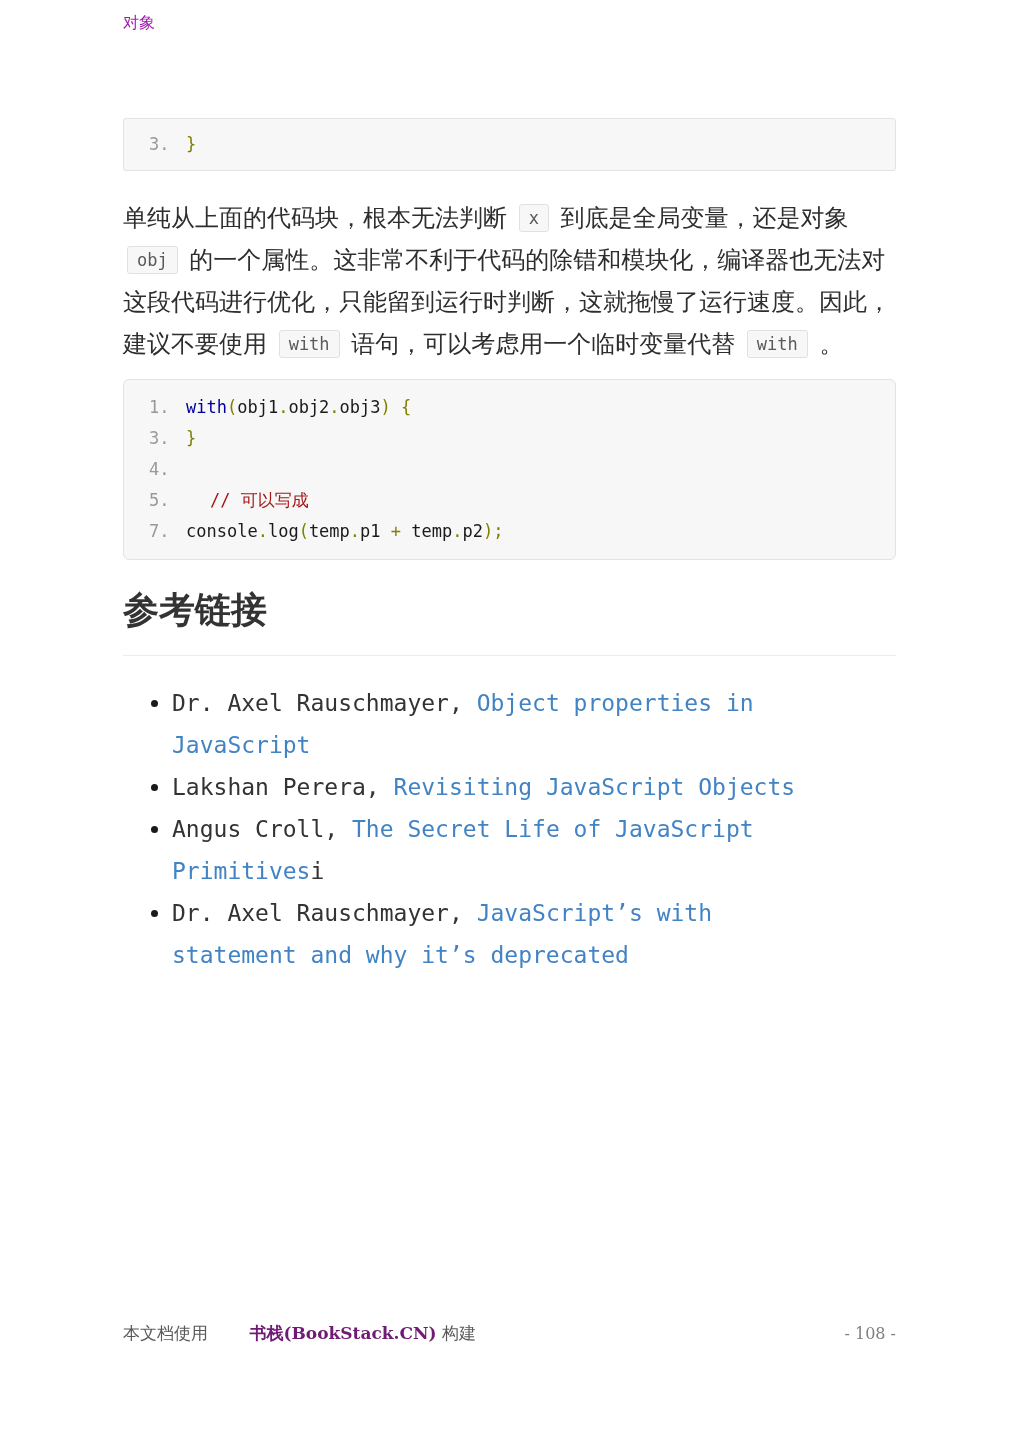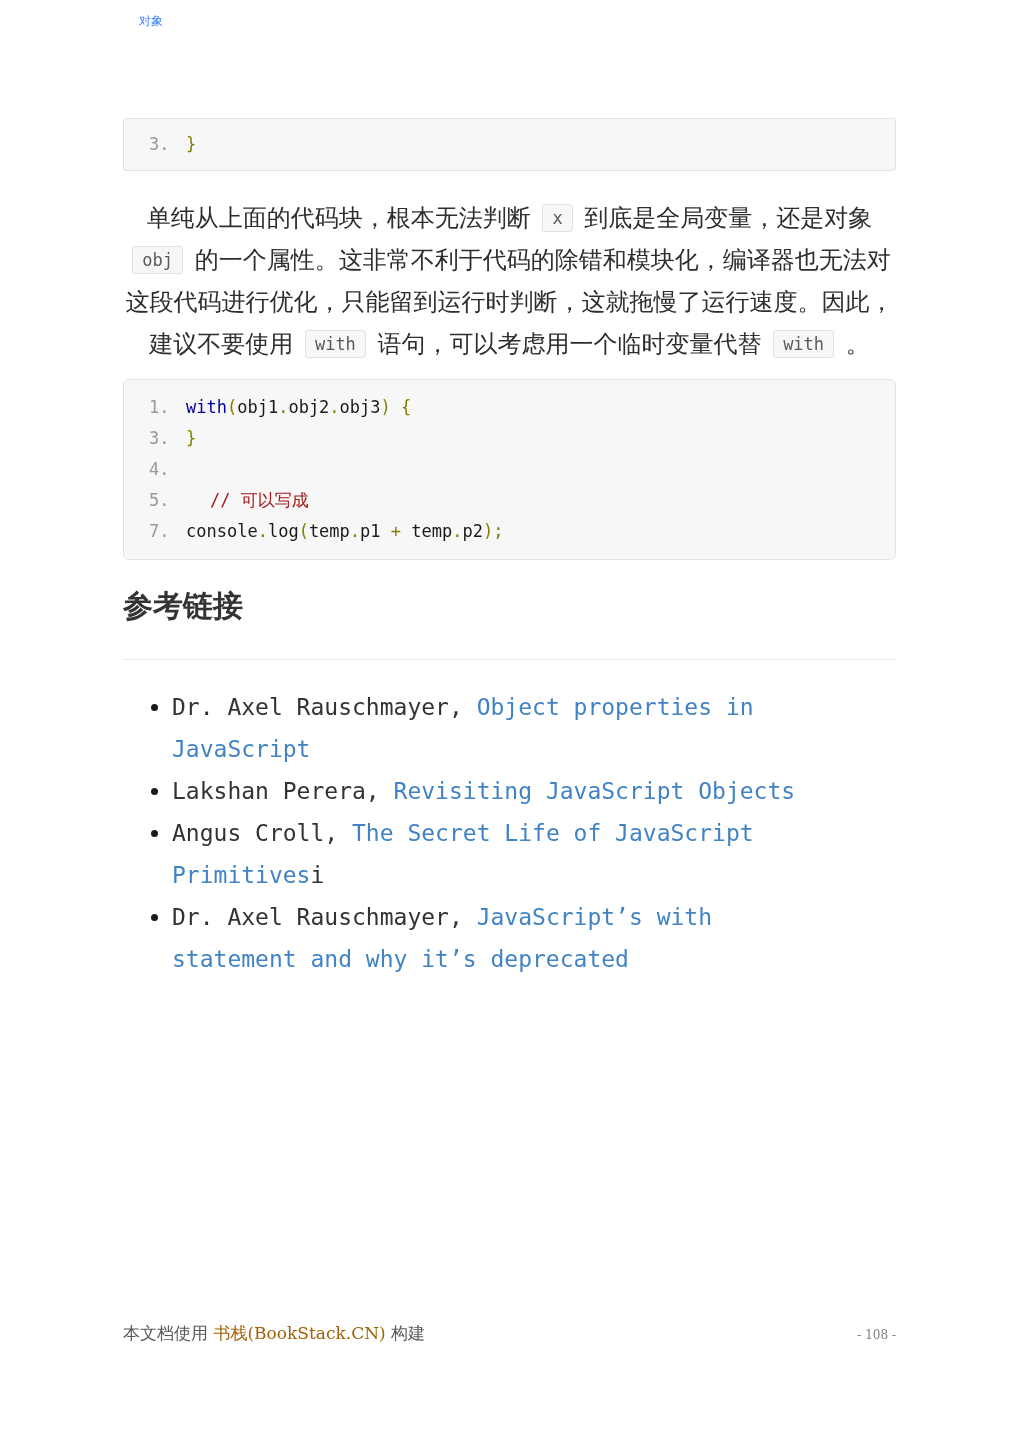--- a/index.html
+++ b/index.html
@@ -5,22 +5,22 @@
   html, body { margin: 0; padding: 0; }
   body {
     width: 1019px; height: 1440px;
     background: #ffffff;
     position: relative;
     font-family: "DejaVu Sans", "Liberation Sans", sans-serif;
     color: #333333;
     overflow: hidden;
   }
   .doc-header {
-    position: absolute; top: 13px; left: 139px;
-    font-size: 12px; color: #3b82f6;
+    position: absolute; top: 13px; left: 123px;
+    font-size: 16px; color: #a21caf;
   }
   .content {
     position: absolute; top: 0; left: 123px; width: 773px;
   }
   .code-block {
     box-sizing: border-box;
     width: 773px;
     background: #f7f7f7;
     border: 1px solid #e3e3e3;
     border-radius: 3px;
@@ -34,63 +34,63 @@
   .code-line .ln {
     display: inline-block; min-width: 26px;
     color: #999999; margin-right: 11px;
   }
   .tok-pl { color: #1a1a1a; }
   .tok-kw { color: #000099; }
   .tok-pu { color: #808000; }
   .tok-cm { color: #a61717; margin-left: 24px; }
   .paragraph {
     margin: 26px 0 0 0;
-    font-size: 24px; line-height: 42px; color: #2e2e2e; text-align: center;
+    font-size: 24px; line-height: 42px; color: #2e2e2e;
   }
   .inline-code {
     display: inline-block;
     background: #f7f7f7;
     border: 1px solid #e1e1e1;
     border-radius: 3px;
     font-family: "DejaVu Sans Mono", "Liberation Mono", monospace;
     font-size: 17px;
     color: #5a5a5a;
     line-height: 26px;
     padding: 0 9px;
     margin: 0 4px;
     vertical-align: 2px;
   }
   .ref-heading {
     margin: 26px 0 0 0;
-    font-size: 30px;
+    font-size: 36px;
     font-weight: 600;
     color: #333333;
-    padding-bottom: 32px;
+    padding-bottom: 20px;
     border-bottom: 1px solid #ececec;
   }
   .ref-list {
     box-sizing: border-box;
     width: 715px;
     margin: 26px 0 16px 0;
     padding-left: 49px;
     font-family: "DejaVu Sans Mono", "Liberation Mono", monospace;
     font-size: 23px;
     line-height: 42px;
     color: #333333;
   }
   .ref-list li::marker { color: #1a1a1a; }
   .ref-link { color: #4183c4; text-decoration: none; cursor: pointer; }
   .page-footer {
     position: absolute; top: 1322px; left: 123px; width: 773px;
     display: flex; justify-content: space-between; align-items: baseline;
     font-family: "DejaVu Serif", "Liberation Serif", serif;
     font-size: 17px; color: #595959;
   }
-  .footer-brand { color: #a16207; font-weight: normal; }
-  .page-number { color: #808080; font-size: 12px; }
+  .footer-brand { color: #701a75; font-weight: bold; margin-left: 36px; }
+  .page-number { color: #808080; font-size: 16px; }
 </style>
 </head>
 <body>
 
 <div class="doc-header">对象</div>
 
 <div class="content">
   <div class="code-block code-block-1">
       <div class="code-line"><span class="ln">3.</span><span><span class="tok-pu">}</span></span></div>
     </div>

